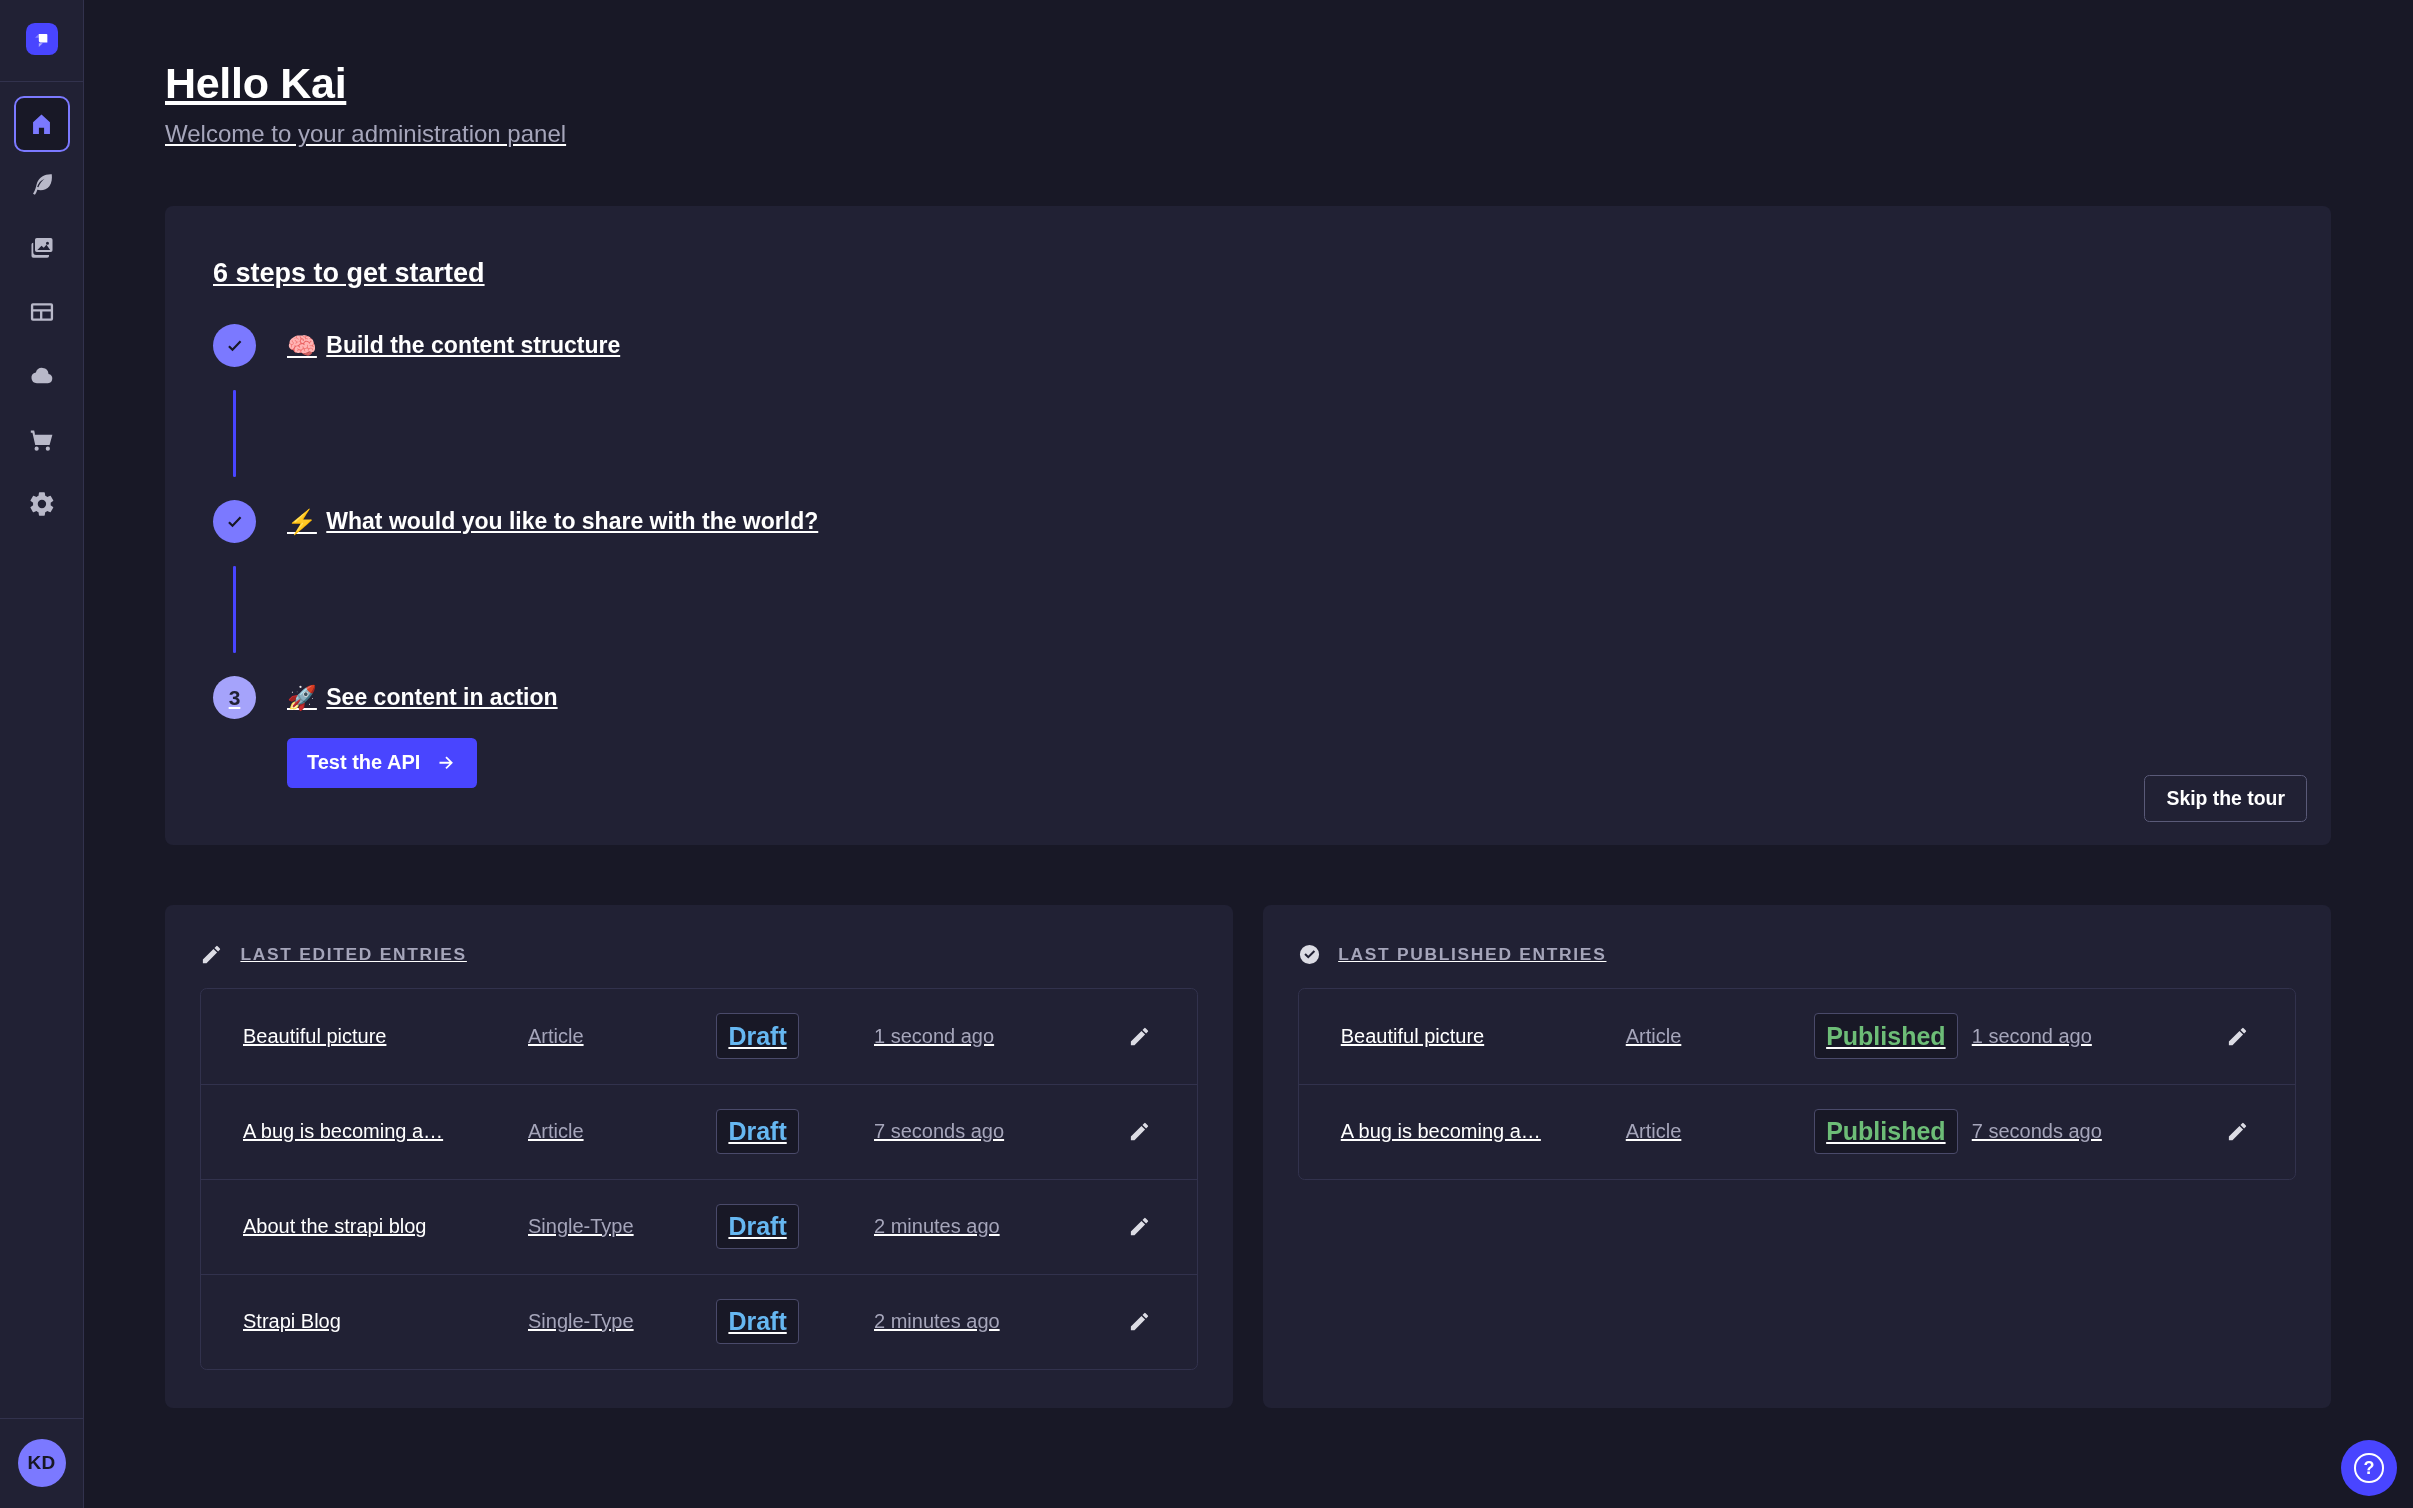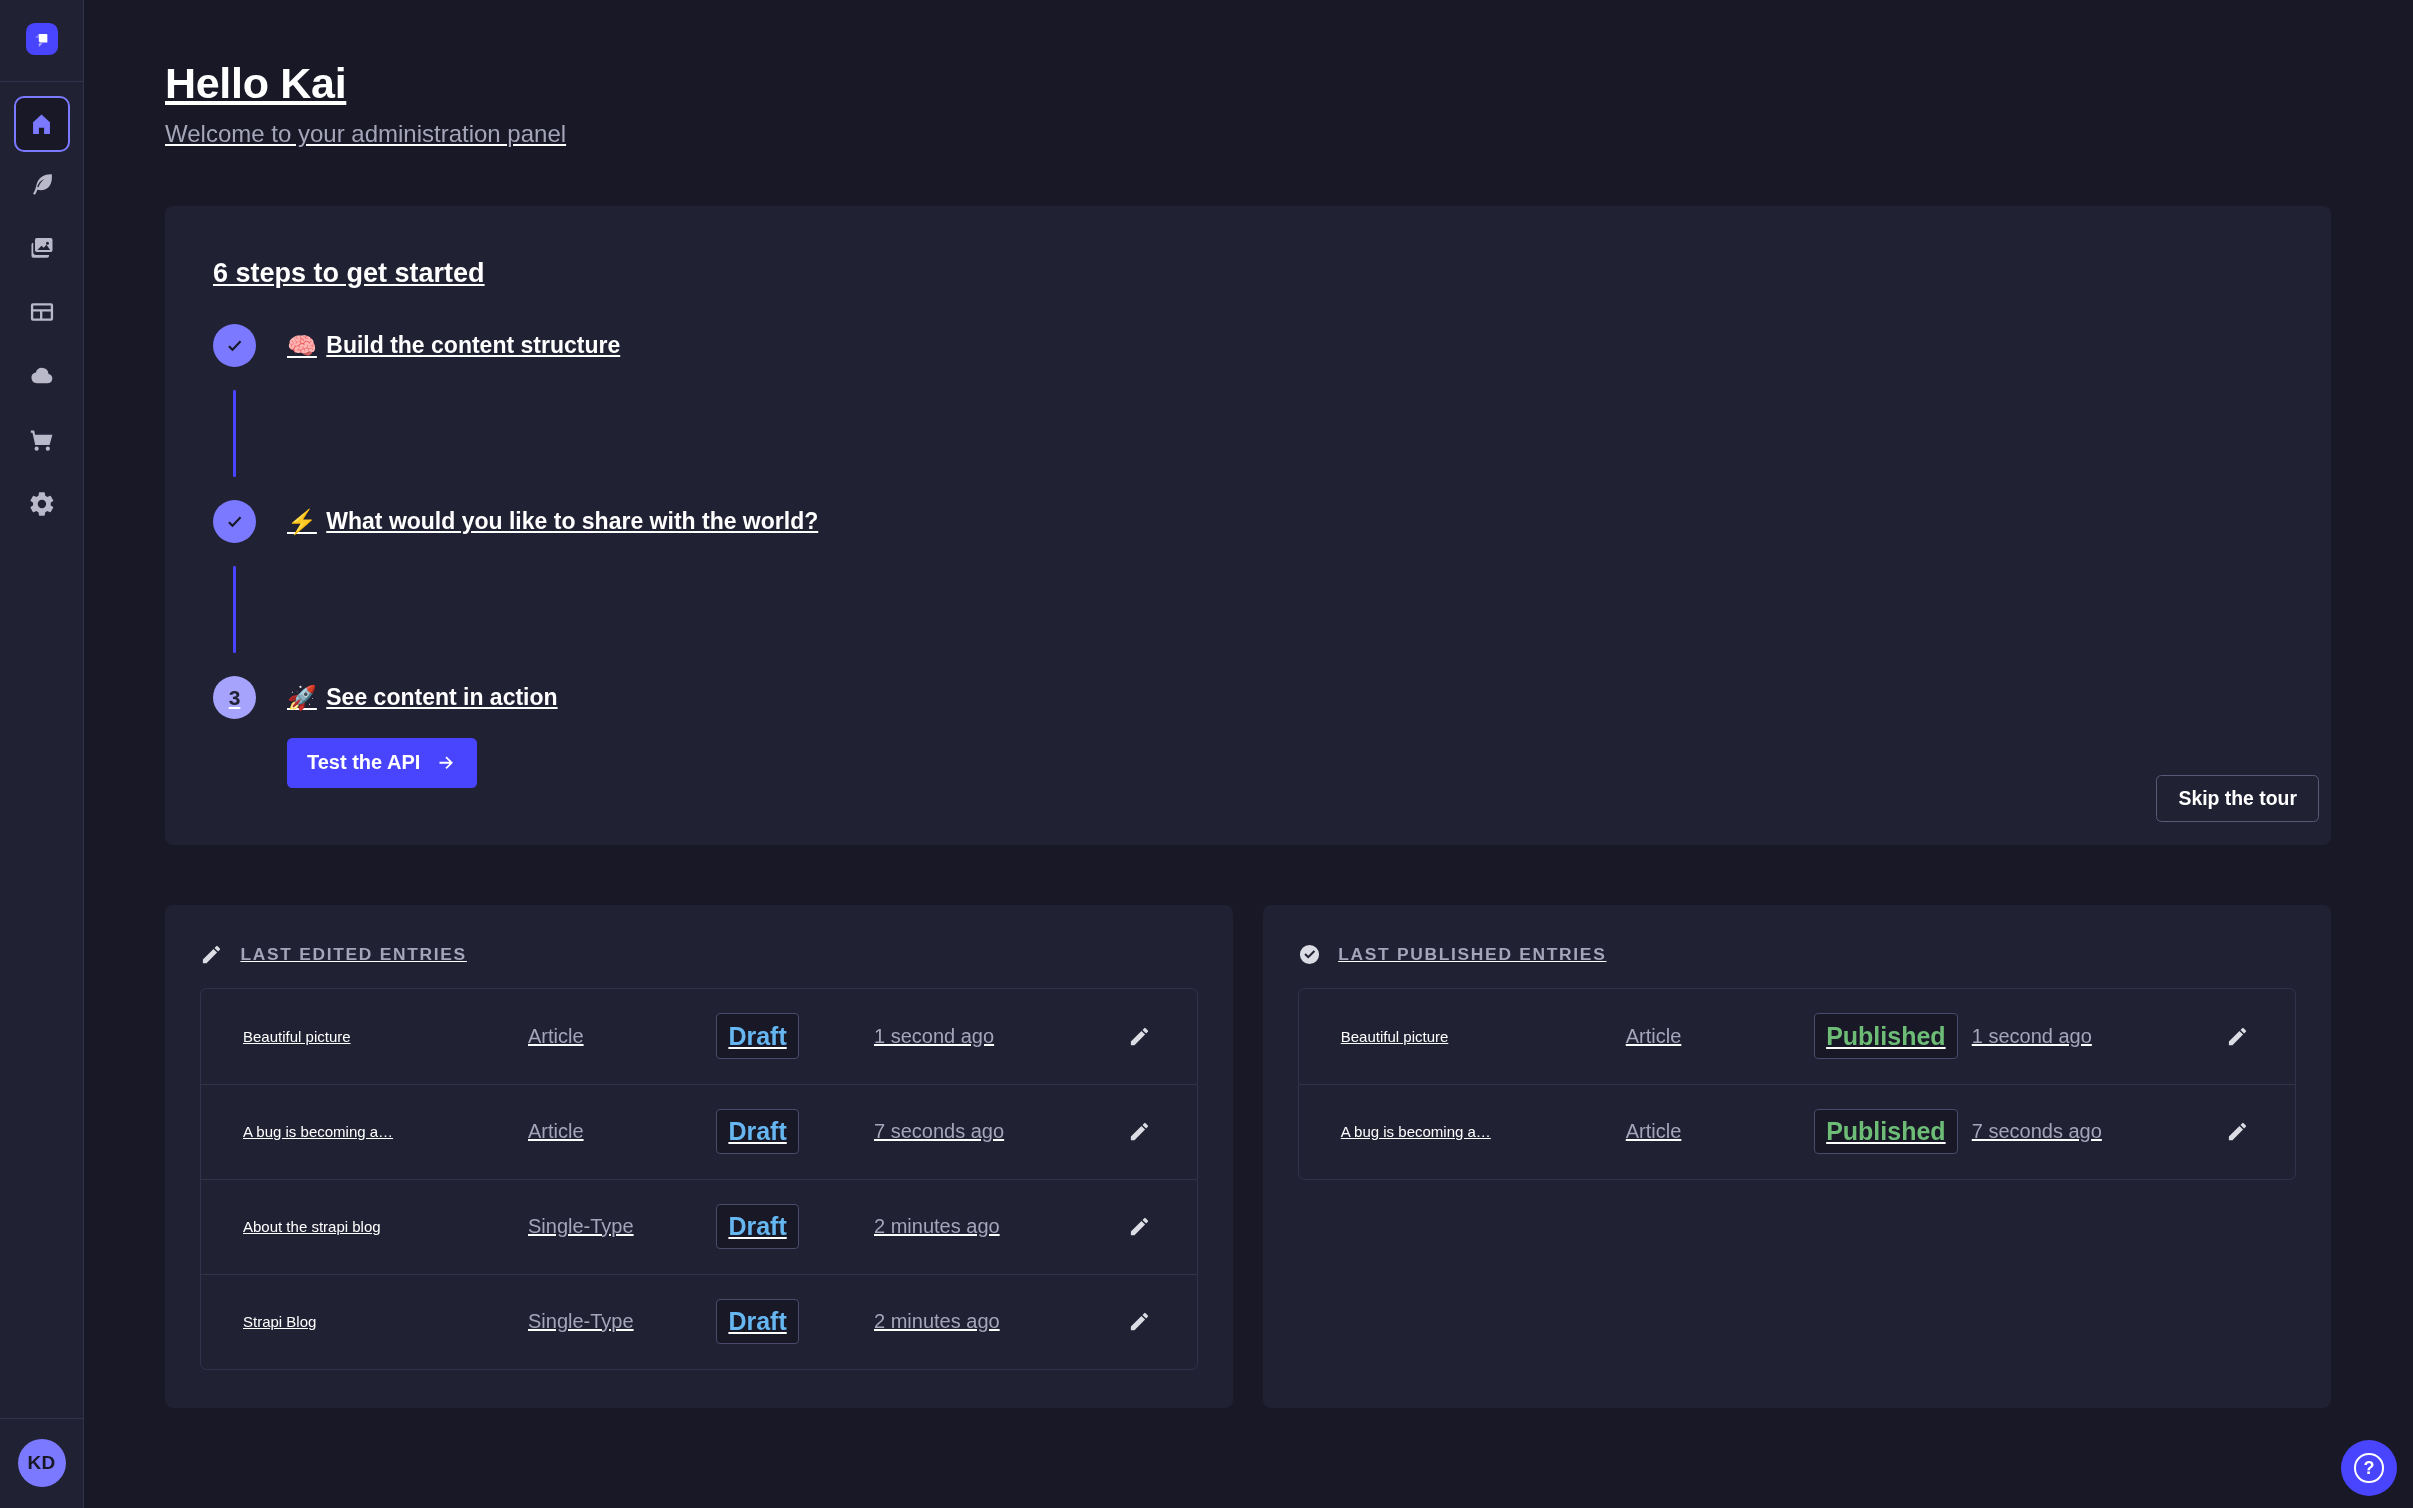--- a/index.html
+++ b/index.html
@@ -94,21 +94,21 @@
   .cta{
     margin:19px 0 0 74px;
     background:var(--primary);border:none;border-radius:5.4px;
     color:#fff;font-size:20px;font-weight:bold;
     font-family:"Liberation Sans",sans-serif;
     padding:13.4px 20px;cursor:pointer;
     display:inline-flex;align-items:center;gap:14.7px;
   }
   .cta svg{width:21.5px;height:21.5px;fill:#fff;}
   .skip{
-    position:absolute;right:12px;bottom:23.5px;
+    position:absolute;right:24px;bottom:23.5px;
     background:transparent;border:0.7px solid #5a5a78;border-radius:5.4px;
     color:#fff;font-size:19.4px;font-weight:bold;
     font-family:"Liberation Sans",sans-serif;
     padding:11px 21px;cursor:pointer;
   }
 
   
   .panels{display:flex;gap:29.5px;margin-top:60px;}
   .panel{flex:1;background:var(--surface);border-radius:8px;height:503px;padding:38px 35px 0 35px;}
   .panel-header{display:flex;align-items:center;gap:17.4px;}
@@ -120,21 +120,21 @@
   .entries-box{
     margin-top:21.5px;border:0.7px solid var(--border);border-radius:6.7px;
     overflow:hidden;
   }
   .entry-row{
     display:grid;
     grid-template-columns:285px 188px 158px 1fr 40px;
     align-items:center;height:95px;padding:0 42px;
   }
   .entry-row + .entry-row{border-top:0.7px solid var(--border);}
-  .e-title{font-size:15px;font-weight:500;color:var(--text);}
+  .e-title{font-size:20px;font-weight:500;color:var(--text);}
   .e-type{font-size:20px;color:var(--muted);}
   .badge{
     justify-self:start;
     background:var(--bg);border:0.7px solid var(--border-light);border-radius:4px;
     font-size:25px;font-weight:bold;padding:7.4px 11.4px;display:inline-block;
   }
   .e-time{font-size:20px;color:var(--muted);}
   .e-edit{
     background:transparent;border:none;cursor:pointer;justify-self:end;
     width:32px;height:32px;display:flex;align-items:center;justify-content:center;

